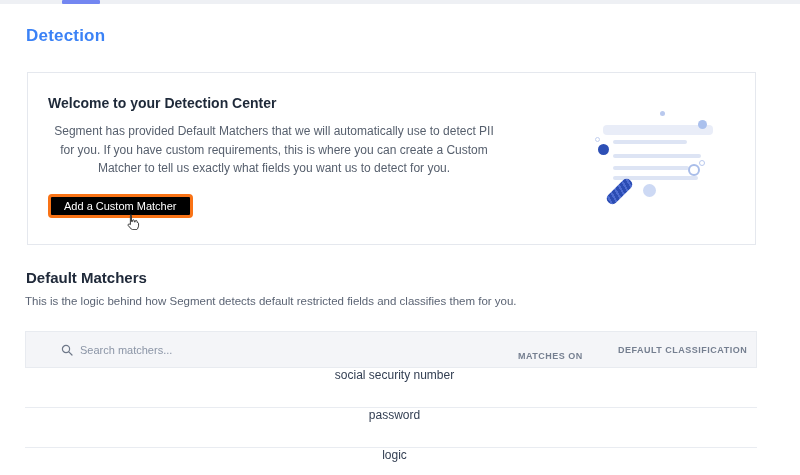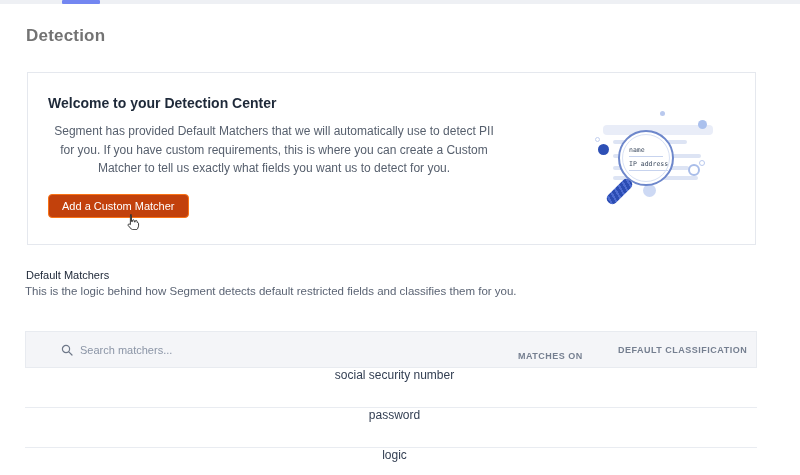--- a/index.html
+++ b/index.html
@@ -4,30 +4,30 @@
 <style>
   * { box-sizing: border-box; margin: 0; padding: 0; }
   html,body { background:#fff; }
   body { width:800px; height:475px; font-family:"Liberation Sans", sans-serif; }
   .viewport { position:relative; width:800px; height:475px; overflow:hidden; background:#fff; }
 
   
   .tabstrip { position:absolute; top:0; left:0; width:100%; height:4px; background:#eef0f4; }
   .tab-indicator { position:absolute; top:0; left:62px; width:38px; height:4px; background:#7386f1; border-radius:1px; }
 
-  .page-title { position:absolute; top:26px; left:26px; font-size:17px; font-weight:700; color:#737373; letter-spacing:.2px; }
+  .page-title { position:absolute; top:26px; left:26px; font-size:17px; font-weight:700; color:#3b82f6; letter-spacing:.2px; }
 
   
   .card { position:absolute; top:72px; left:27px; width:729px; height:173px; background:#fff;
           border:1px solid #e5e8ee; border-radius:0; }
   .card-text { position:absolute; top:22px; left:20px; width:460px; }
   .card-text h2 { font-size:14px; font-weight:700; color:#1e2939; }
   .card-text p { margin-top:11px; width:452px; font-size:12px; line-height:18.6px; color:#57606e;text-align:center; }
-  .btn-primary { margin-top:16px; height:24px; padding:0 13px; background:#c2410c; color:#fff;
-                 border:1px solid #f97316; border-radius:4px; font-size:11px; font-weight:500;
+  .btn-primary { margin-top:16px; height:24px; padding:0 13px; background:#000000; color:#fff;
+                 border:3px solid #f97316; border-radius:4px; font-size:11px; font-weight:500;
                  font-family:"Liberation Sans", sans-serif; cursor:pointer; }
 
   
   .illo { position:absolute; top:14px; left:551px; width:180px; height:145px; }
   .illo * { position:absolute; }
   .i-dot-a { left:81px; top:24px; width:5px; height:5px; border-radius:50%; background:#b9c9ee; }
   .i-dot-b { left:119px; top:33px; width:9px; height:9px; border-radius:50%; background:#aac0ed; }
   .i-bar   { left:24px; top:38px; width:110px; height:10px; border-radius:4px; background:#e9edf8; }
   .i-dark-dot { left:19px; top:57px; width:11px; height:11px; border-radius:50%; background:#2d4fb5; }
   .i-mini-ring { left:16px; top:50px; width:5px; height:5px; border-radius:50%; border:1px solid #c3d0ef; background:#fff; }
@@ -43,22 +43,22 @@
              border:2px solid #6d87cb; display:flex; flex-direction:column; justify-content:center;
              align-items:flex-start; padding-left:9px; gap:3px; }
   .i-glass::before { content:""; position:absolute; inset:2px; border-radius:50%; border:1px solid #d9e2f5; }
   .i-glass span { position:static; font-family:"DejaVu Sans Mono", monospace; font-size:6.5px;
                   color:#3c4a5e; border-bottom:1px solid #c7d3ee; padding-bottom:2px; min-width:34px; }
   .i-bottom-dot { left:64px; top:97px; width:13px; height:13px; border-radius:50%; background:#cdd9f4; }
   .i-ring-big { left:109px; top:77px; width:12px; height:12px; border-radius:50%; border:2px solid #a9bde9; background:#fff; }
   .i-ring-small { left:120px; top:73px; width:6px; height:6px; border-radius:50%; border:1.5px solid #b9c9ee; background:#fff; }
 
   
-  .section-heading { position:absolute; top:269px; left:26px; font-size:11px; font-weight:400; color:#202a3a; }
-  .section-sub { position:absolute; top:285px; left:25px; font-size:11.5px; color:#5b6474; }
+  .section-heading { position:absolute; top:269px; left:26px; font-size:15px; font-weight:700; color:#202a3a; }
+  .section-sub { position:absolute; top:295px; left:25px; font-size:11.5px; color:#5b6474; }
 
   
   .table { position:absolute; top:331px; left:25px; width:732px; }
   .thead { display:flex; align-items:center; height:37px; background:#f4f5f8; border:1px solid #e8ebf0;padding-left:27px; }
   .name-col { flex:0 0 465px; }
   .matches-col { flex:0 0 100px;margin-top:12px; }
   .class-col { flex:1; }
   .search { display:flex; align-items:center; padding-left:8px; gap:7px; }
   .search svg { flex:0 0 auto; }
   .search input { border:none; background:transparent; outline:none; font-size:11px; width:320px;
@@ -98,24 +98,20 @@
       <div class="i-bar"></div>
       <div class="i-dot-b"></div>
       <div class="i-mini-ring"></div>
       <div class="i-dark-dot"></div>
       <div class="i-line l1"></div>
       <div class="i-line l2"></div>
       <div class="i-line l3"></div>
       <div class="i-line l4"></div>
       <div class="i-handle"></div>
       <div class="i-bottom-dot"></div>
-      <div class="i-glass">
-        <span>name</span>
-        <span>IP address</span>
-      </div>
       <div class="i-ring-big"></div>
       <div class="i-ring-small"></div>
     </div>
   </section>
 
   <h2 class="section-heading">Default Matchers</h2>
   <p class="section-sub">This is the logic behind how Segment detects default restricted fields and classifies them for you.</p>
 
   <div class="table">
     <div class="thead">

